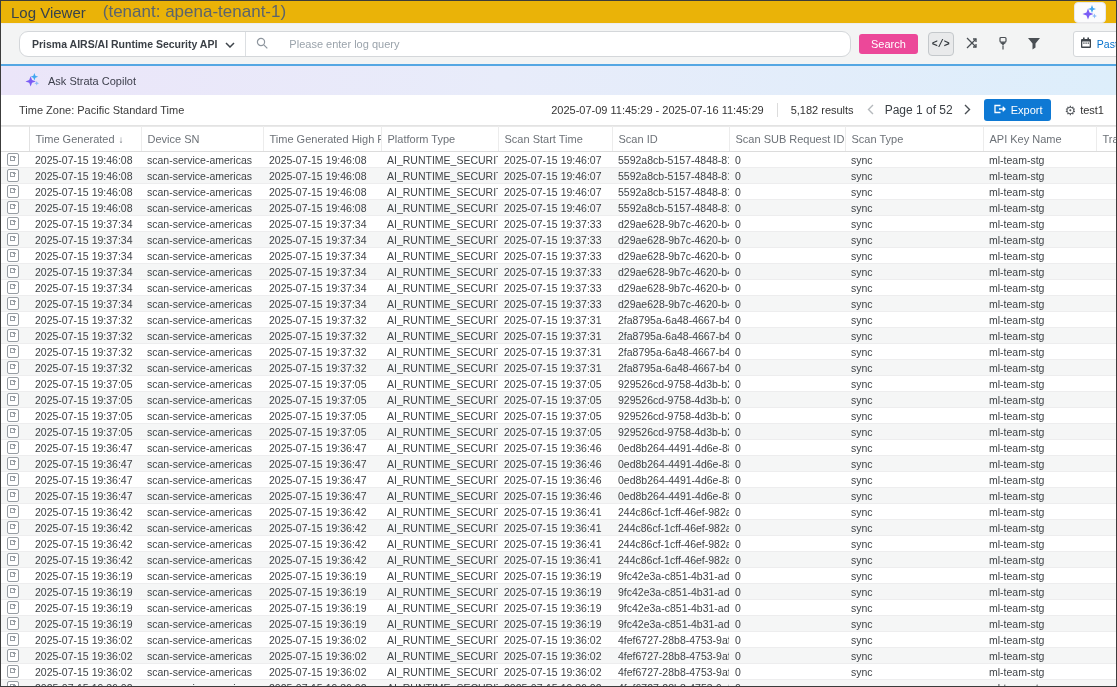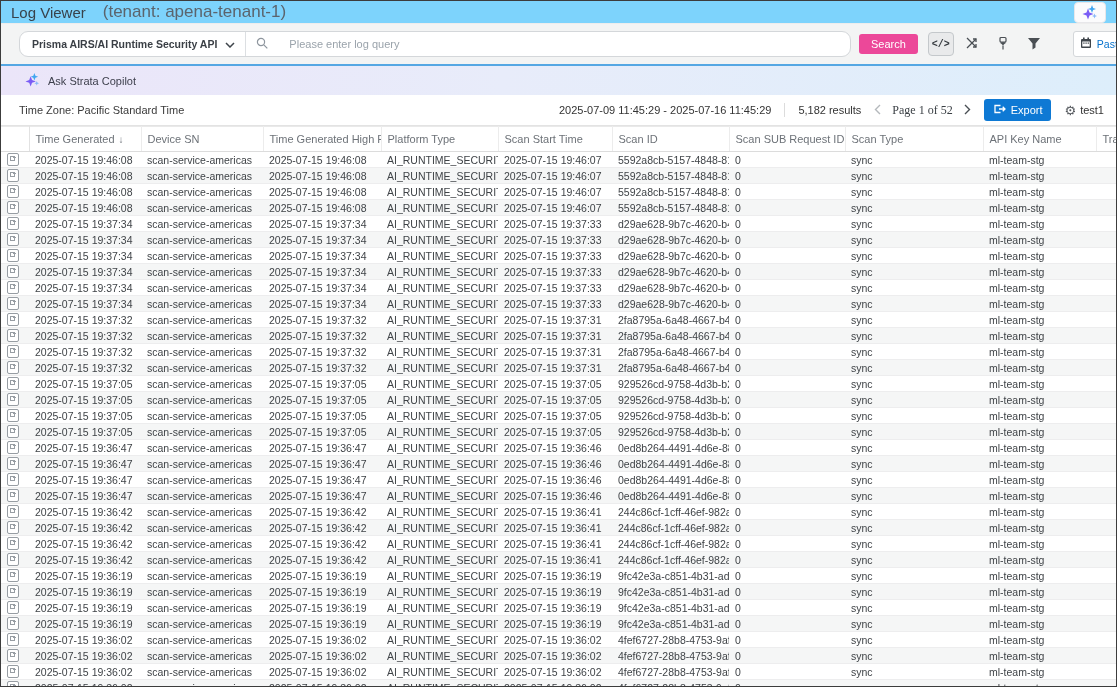--- a/index.html
+++ b/index.html
@@ -3,21 +3,21 @@
 <meta charset="utf-8">
 <style>
   * { margin:0; padding:0; box-sizing:border-box; }
   html,body { width:1117px; height:687px; overflow:hidden; }
   body {
     font-family:"Liberation Sans","DejaVu Sans",sans-serif;
     background:#fff; color:#333; font-size:11px;
     border:1px solid #3c3c3c;
   }
   .titlebar {
-    height:23px; background:#7dd3fc; display:flex; align-items:center;
+    height:23px; background:#eab308; display:flex; align-items:center;
     padding:0 10px; border-bottom:1px solid #ededed; position:relative;
   }
   .titlebar .title { font-size:15px; font-weight:500; color:#38424b; }
   .titlebar .tenant { font-size:17px; color:#5b646d; margin-left:17px; }
   .copilot-corner-btn {
     position:absolute; right:10px; top:1px; width:32px; height:21px;
     background:#fbfbfc; border:1px solid #e7e7ea; border-radius:4px;
     display:flex; align-items:center; justify-content:center; cursor:pointer;
   }
   .searchstrip {
@@ -217,21 +217,21 @@
     <span class="sdiv"></span>
     <span>5,182 results</span>
     <div class="pager">
       <button class="pg-chevron">
         <span>
           <svg width="7" height="11" viewBox="0 0 7 11">
               <polyline points="6,1 1.5,5.5 6,10" fill="none" stroke="#b4b8bc" stroke-width="1.4"></polyline>
             </svg>
         </span>
       </button>
-      <span style="font-size:12px;color:#3a3f44;font-family:Liberation Serif, serif;">Page 1 of 52</span>
+      <span style="font-size:12px;color:#3a3f44;">Page 1 of 52</span>
       <button class="pg-chevron">
         <span>
           <svg width="7" height="11" viewBox="0 0 7 11">
               <polyline points="1,1 5.5,5.5 1,10" fill="none" stroke="#4a4f54" stroke-width="1.4"></polyline>
             </svg>
         </span>
       </button>
     </div>
     <button class="export-btn">
       <span>

